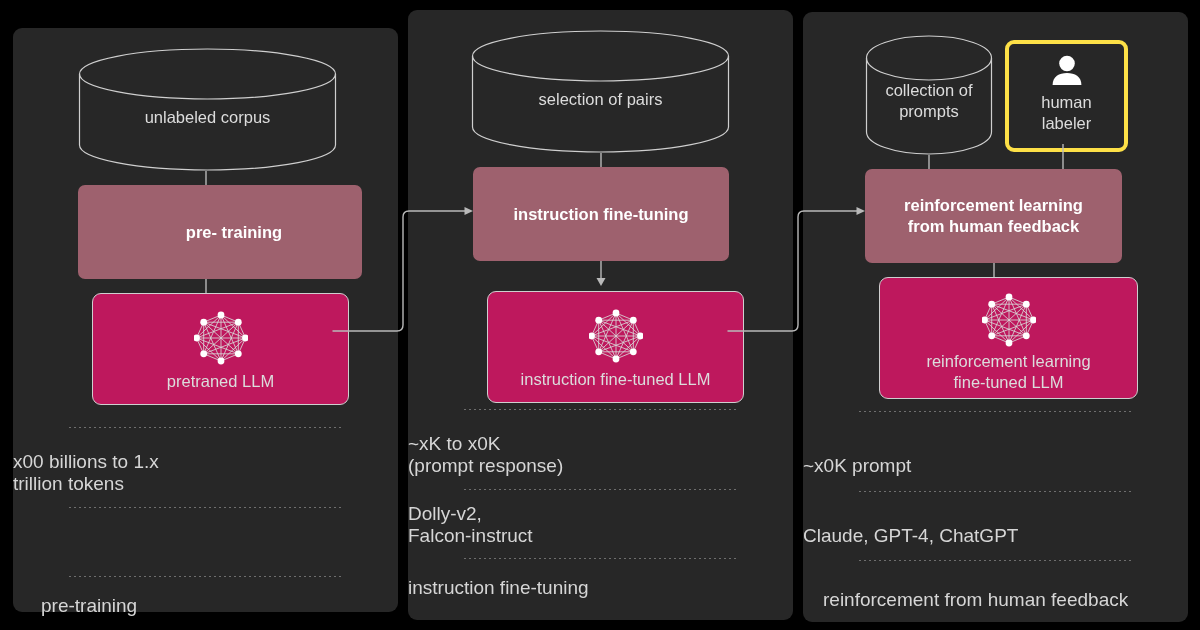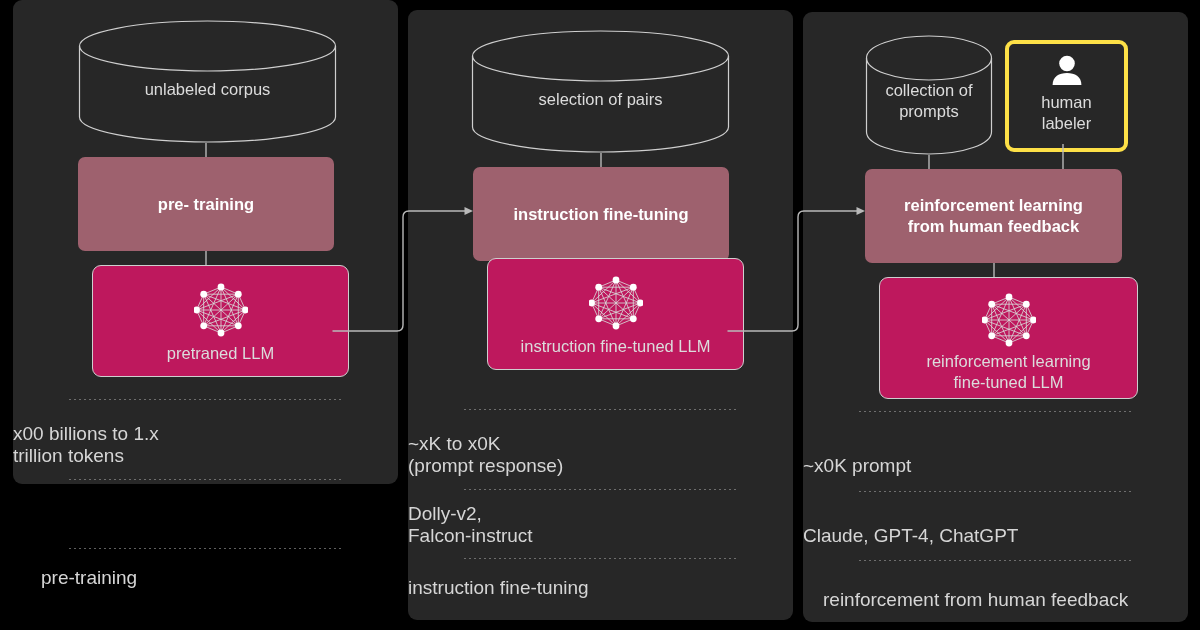--- a/index.html
+++ b/index.html
@@ -39,36 +39,36 @@
      font-size:19px;line-height:21.5px;white-space:pre-line;}
 
   .arrow{position:absolute;overflow:visible;}
   .conn{position:absolute;overflow:visible;}
 </style>
 </head>
 <body>
 
 <div id="stage">
 
-  <div class="panel" style="left:13px;top:0;width:385px;height:484px;">
+  <div class="panel" style="left:13px;top:28px;width:385px;height:584px;">
 
     <div class="cyl" style="left:65px;top:20px;width:259px;height:123px;">
       <svg width="259" height="123" viewBox="0 0 259 123">
         <ellipse cx="129.5" cy="26" rx="128" ry="25" fill="none" stroke="#cfcfcf" stroke-width="1.2"></ellipse>
         <path d="M1.5 26 L1.5 97 A128 25 0 0 0 257.5 97 L257.5 26" fill="none" stroke="#cfcfcf" stroke-width="1.2"></path>
       </svg>
       <div class="cyl-label" style="top:59px;">unlabeled corpus</div>
     </div>
 
     <svg class="arrow" style="left:186px;top:143px;width:14px;height:26px;">
       <line x1="7" y1="0" x2="7" y2="19" stroke="#b9b9b9" stroke-width="1.4"></line>
       <path d="M7 25 L2.5 17 L11.5 17 Z" fill="#b9b9b9"></path>
     </svg>
 
-    <div class="pinkbox" style="left:65px;top:157px;width:256px;height:94px;">
+    <div class="pinkbox" style="left:65px;top:157px;width:256px;height:94px;padding-left:28px;">
       <span>pre- training</span>
     </div>
 
     <svg class="arrow" style="left:186px;top:251px;width:14px;height:26px;">
       <line x1="7" y1="0" x2="7" y2="19" stroke="#b9b9b9" stroke-width="1.4"></line>
       <path d="M7 25 L2.5 17 L11.5 17 Z" fill="#b9b9b9"></path>
     </svg>
 
     <div class="llmbox" style="left:65px;top:265px;width:255px;height:110px;">
       <svg class="nn" style="top:17px;" width="54" height="54" viewBox="0 0 54 54">
@@ -120,21 +120,21 @@
 
     <div class="pinkbox" style="left:65px;top:157px;width:256px;height:94px;">
       <span>instruction fine-tuning</span>
     </div>
 
     <svg class="arrow" style="left:186px;top:251px;width:14px;height:26px;">
       <line x1="7" y1="0" x2="7" y2="19" stroke="#b9b9b9" stroke-width="1.4"></line>
       <path d="M7 25 L2.5 17 L11.5 17 Z" fill="#b9b9b9"></path>
     </svg>
 
-    <div class="llmbox" style="left:65px;top:248px;width:255px;height:110px;">
+    <div class="llmbox" style="left:65px;top:281px;width:255px;height:110px;">
       <svg class="nn" style="top:17px;" width="54" height="54" viewBox="0 0 54 54">
         <g stroke="#d8d8d8" stroke-width="0.85" fill="none">
           <path d="M27 4 L44.3 11.2 M27 4 L51.5 27 M27 4 L44.3 42.8 M27 4 L27 50 M27 4 L9.7 42.8 M27 4 L2.5 27 M27 4 L9.7 11.2
                    M44.3 11.2 L51.5 27 M44.3 11.2 L44.3 42.8 M44.3 11.2 L27 50 M44.3 11.2 L9.7 42.8 M44.3 11.2 L2.5 27 M44.3 11.2 L9.7 11.2
                    M51.5 27 L44.3 42.8 M51.5 27 L27 50 M51.5 27 L9.7 42.8 M51.5 27 L2.5 27 M51.5 27 L9.7 11.2
                    M44.3 42.8 L27 50 M44.3 42.8 L9.7 42.8 M44.3 42.8 L2.5 27 M44.3 42.8 L9.7 11.2
                    M27 50 L9.7 42.8 M27 50 L2.5 27 M27 50 L9.7 11.2
                    M9.7 42.8 L2.5 27 M9.7 42.8 L9.7 11.2
                    M2.5 27 L9.7 11.2"></path>
         </g>

